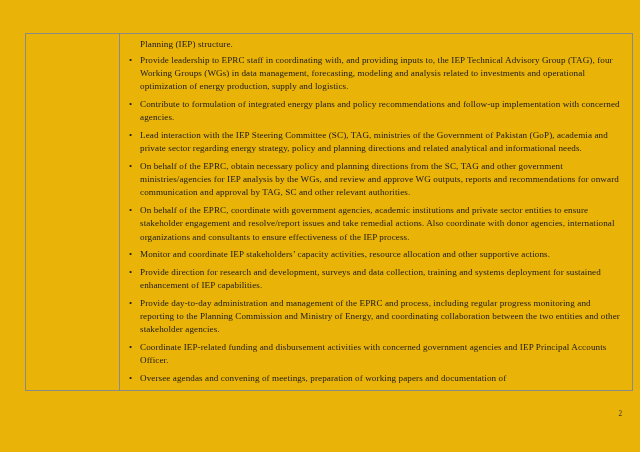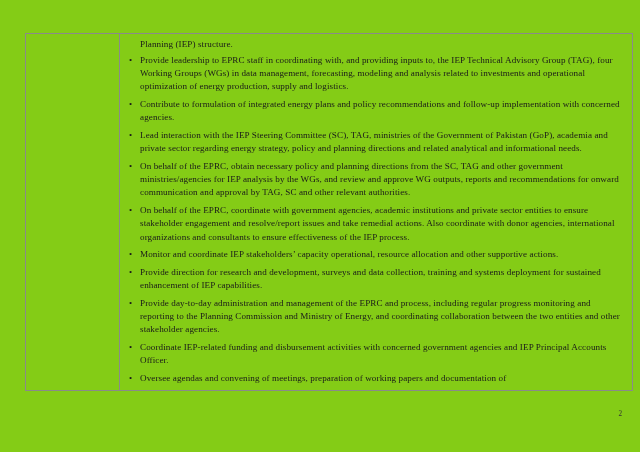--- a/index.html
+++ b/index.html
@@ -11,21 +11,21 @@
     height: 452px;
     background: #ffffff;
     font-family: "Liberation Serif", serif;
     color: #1a1a1a;
     overflow: hidden;
   }
   .page {
     position: relative;
     width: 640px;
     height: 452px;
-    background: #84cc16;
+    background: #eab308;
   }
   .doc-table {
     position: absolute;
     left: 25px;
     top: 33px;
     width: 588px;
     border-collapse: collapse;
     table-layout: fixed;
   }
   .doc-table td {
@@ -110,21 +110,21 @@
             <li>
               <span class="bullet-dot">•</span>
               <span>On behalf of the EPRC, obtain necessary policy and planning directions from the SC, TAG and other government ministries/agencies for IEP analysis by the WGs, and review and approve WG outputs, reports and recommendations for onward communication and approval by TAG, SC and other relevant authorities.</span>
             </li>
             <li>
               <span class="bullet-dot">•</span>
               <span>On behalf of the EPRC, coordinate with government agencies, academic institutions and private sector entities to ensure stakeholder engagement and resolve/report issues and take remedial actions. Also coordinate with donor agencies, international organizations and consultants to ensure effectiveness of the IEP process.</span>
             </li>
             <li>
               <span class="bullet-dot">•</span>
-              <span>Monitor and coordinate IEP stakeholders’ capacity operational, resource allocation and other supportive actions.</span>
+              <span>Monitor and coordinate IEP stakeholders’ capacity activities, resource allocation and other supportive actions.</span>
             </li>
             <li>
               <span class="bullet-dot">•</span>
               <span>Provide direction for research and development, surveys and data collection, training and systems deployment for sustained enhancement of IEP capabilities.</span>
             </li>
             <li>
               <span class="bullet-dot">•</span>
               <span>Provide day-to-day administration and management of the EPRC and process, including regular progress monitoring and reporting to the Planning Commission and Ministry of Energy, and coordinating collaboration between the two entities and other stakeholder agencies.</span>
             </li>
             <li>

